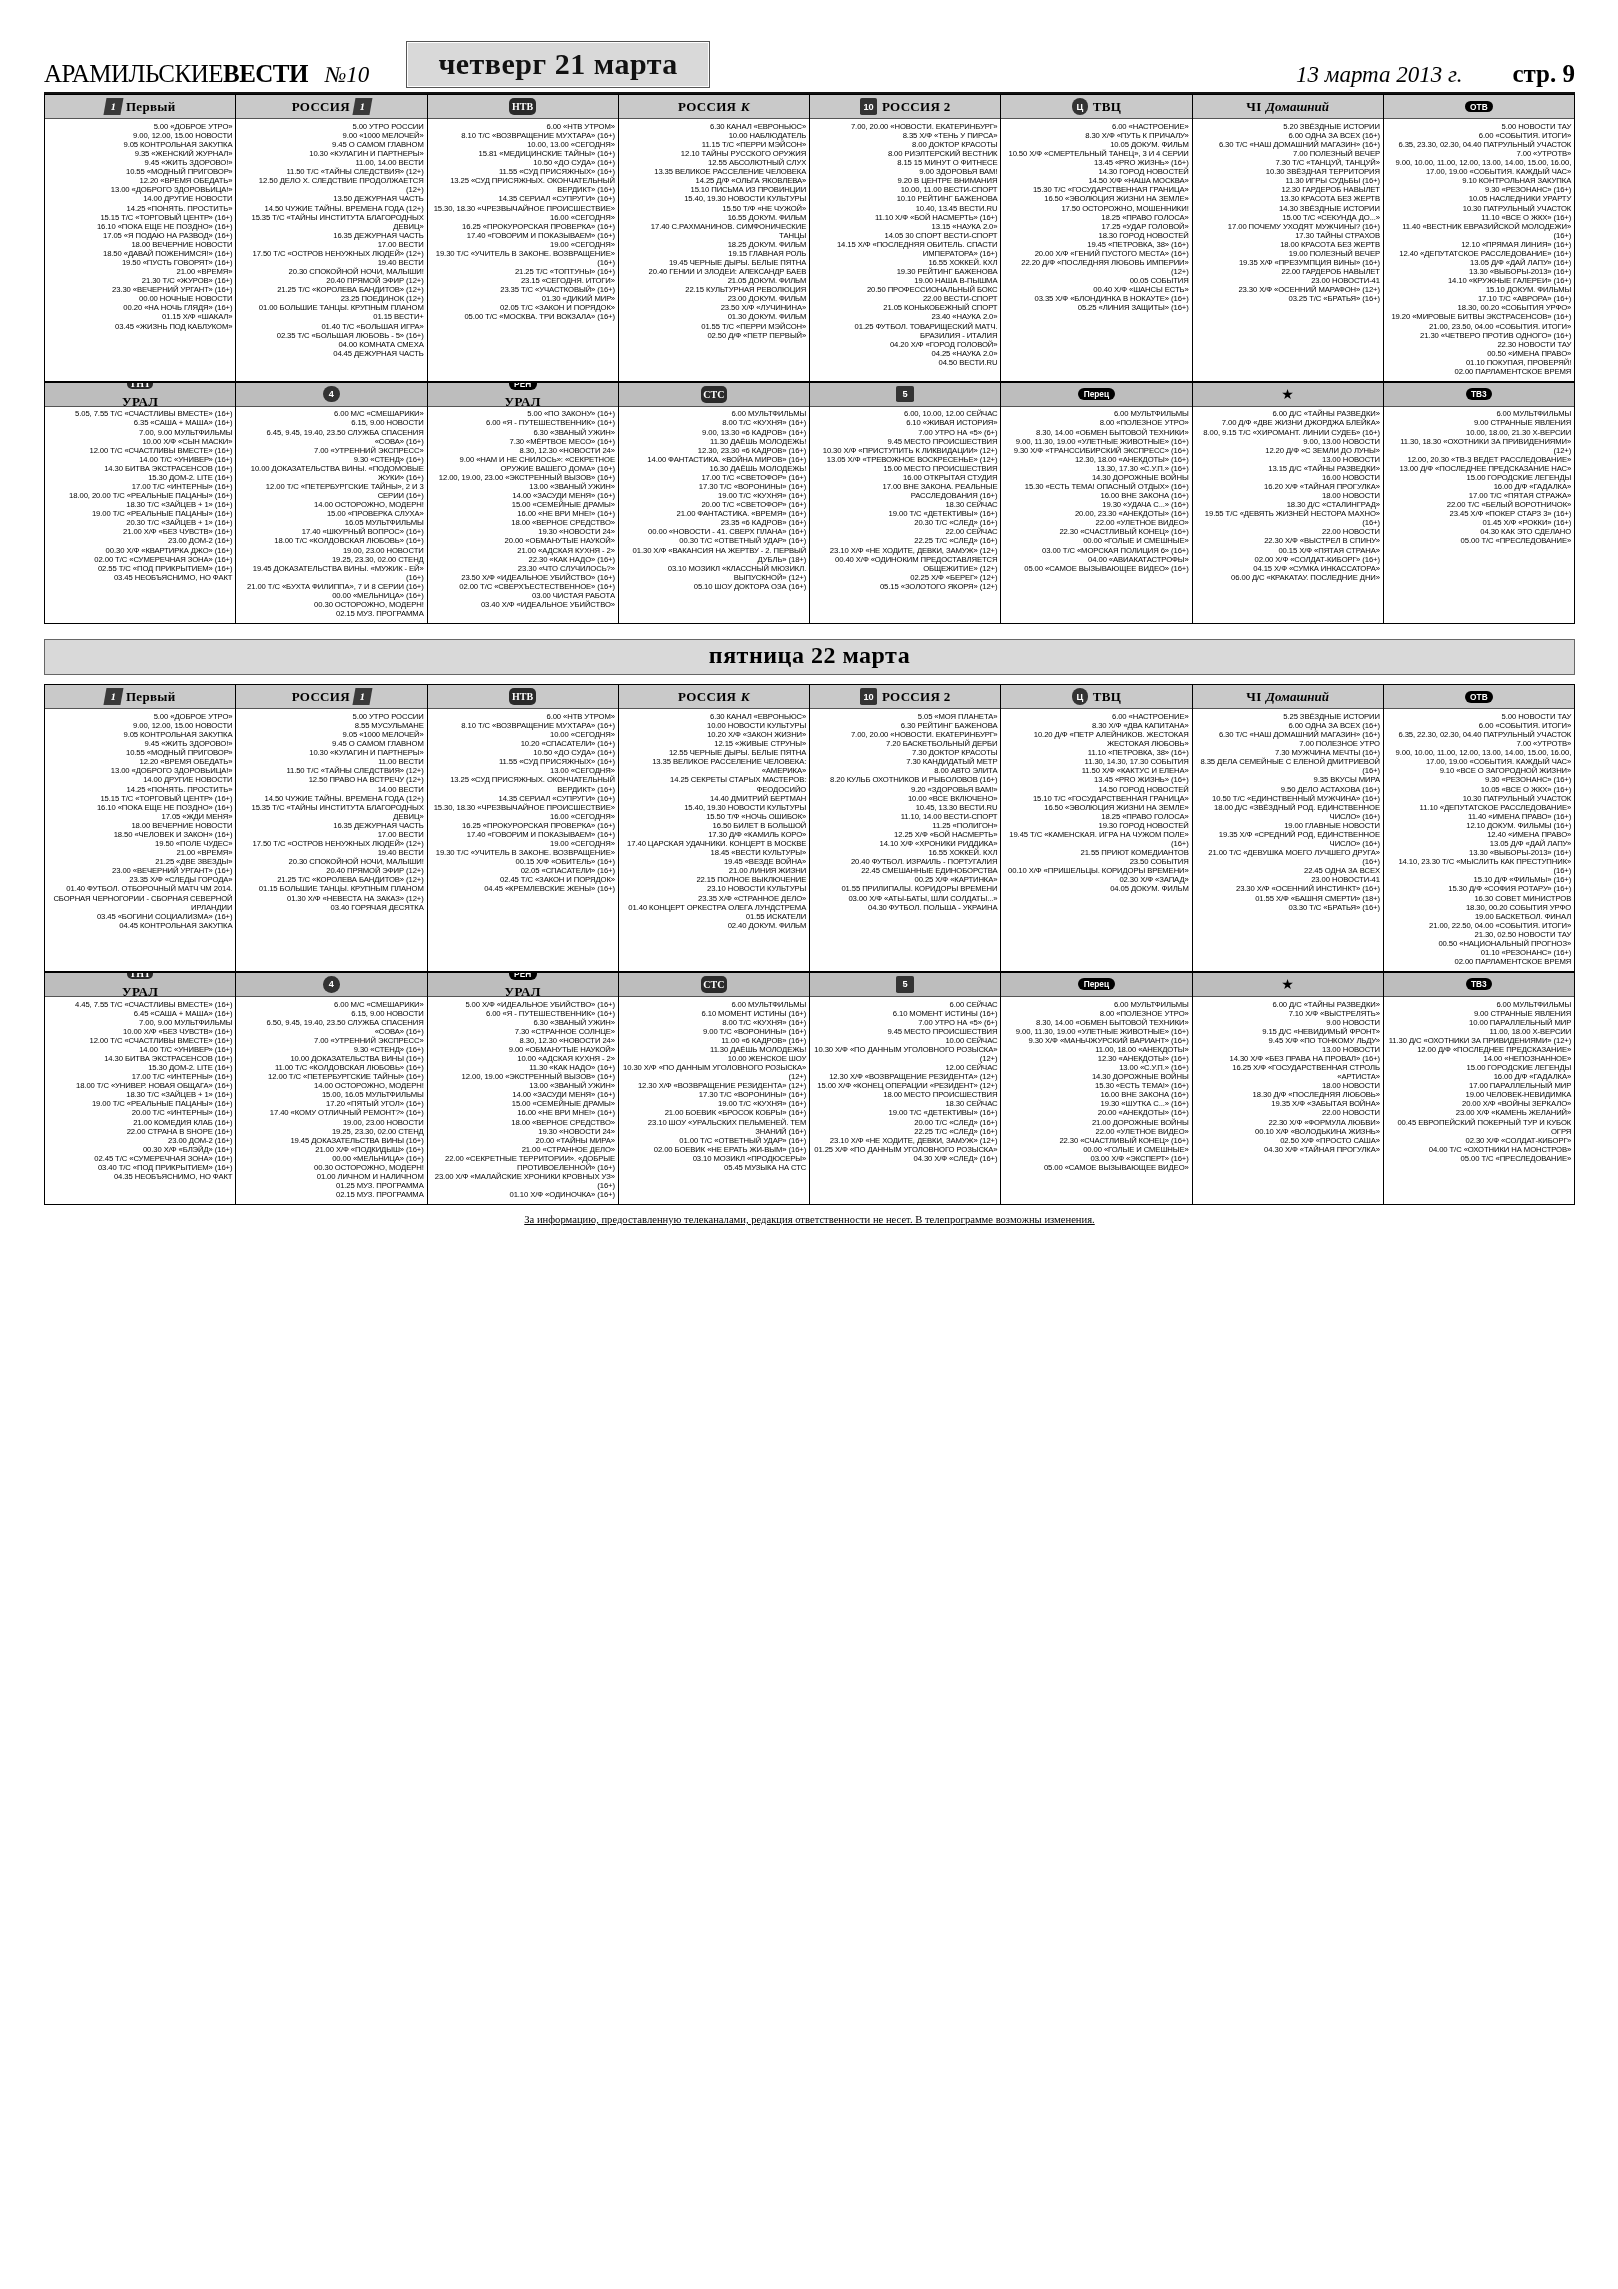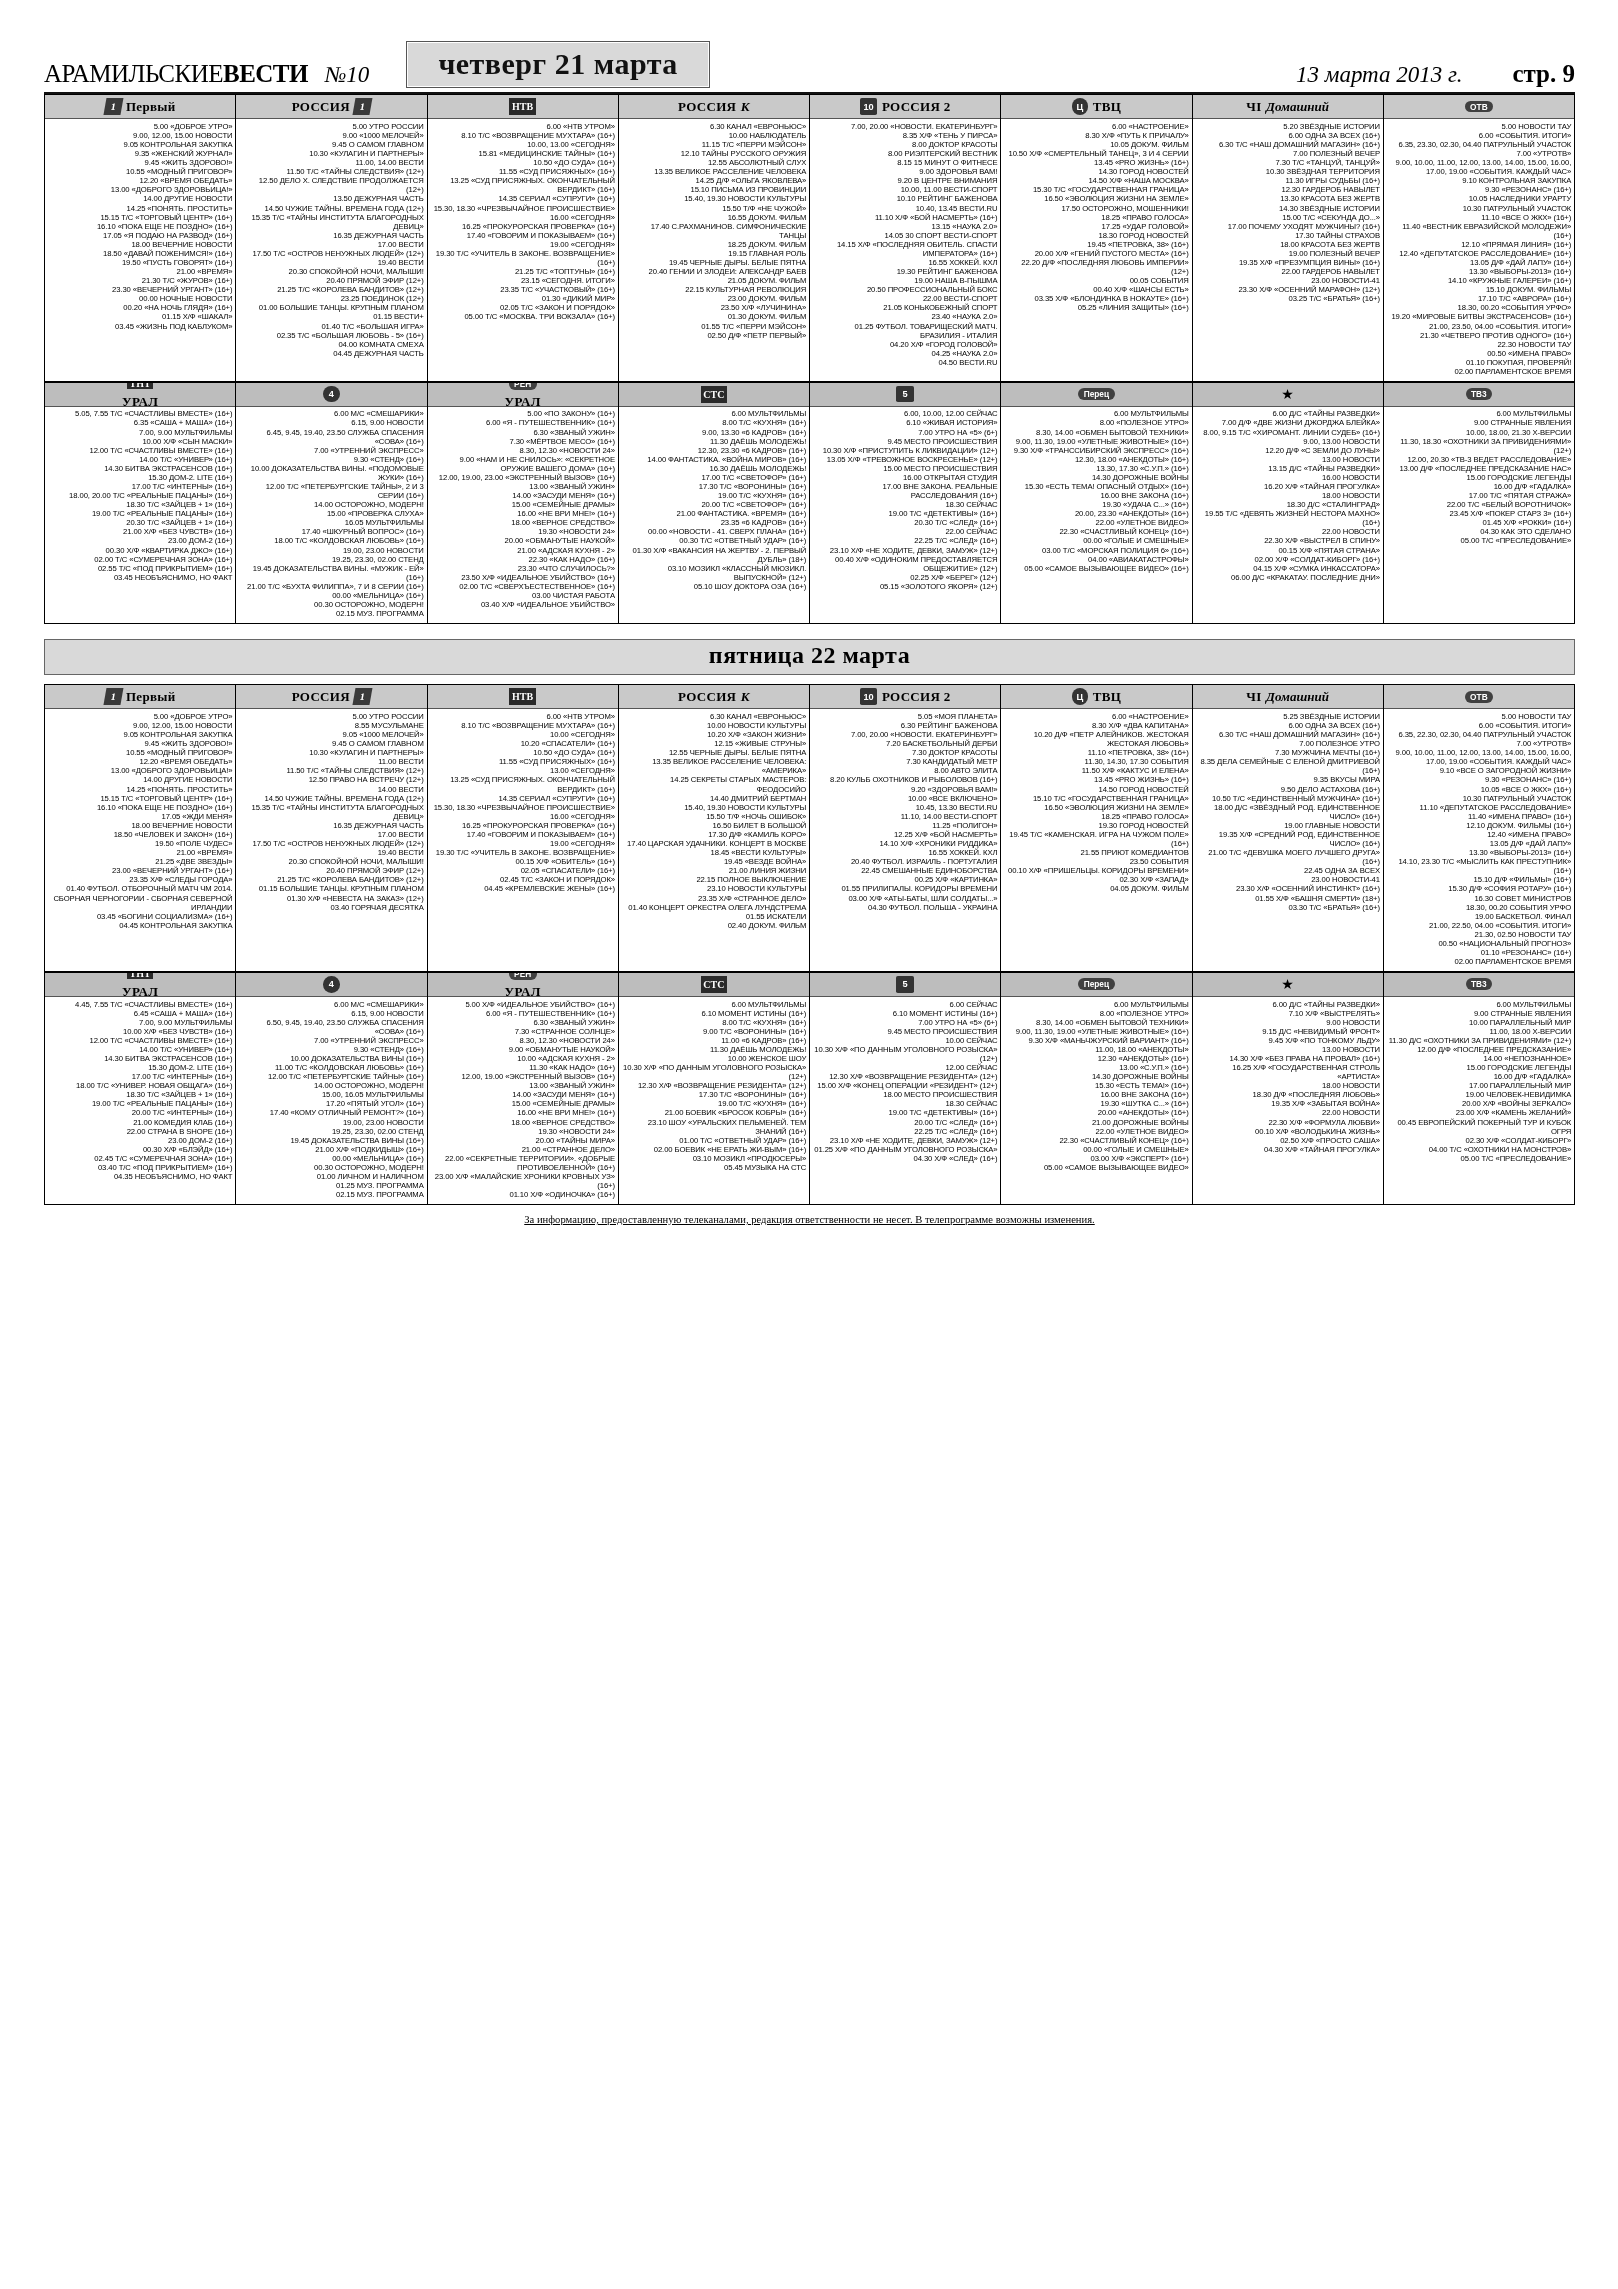--- a/index.html
+++ b/index.html
@@ -111,21 +111,21 @@
     display: inline-flex;
     align-items: center;
     justify-content: center;
     min-width: 18.5px;
     height: 17px;
     background: #2a2a2a;
     color: #fff;
     font-size: 10px;
     font-weight: 700;
     padding: 0 2.8px;
-    border-radius: 0;
+    border-radius: 5px;
     font-family: "Liberation Serif", serif;
   }
   .logo-flat {
     font-family: "Liberation Serif", serif;
     font-size: 13px;
     font-weight: 700;
     letter-spacing: 0.3px;
   }
   .logo-ital {
     font-family: "Liberation Serif", serif;
@@ -155,21 +155,21 @@
     width:17.5px;height:16.6px;background:#333;color:#fff;display:inline-flex;
     align-items:center;justify-content:center;font-size:9.2px;font-weight:700;
     border-radius:1.8px;
   }
   .lg-circle {
     width:16.6px;height:16.6px;border-radius:50%;background:#333;color:#fff;
     display:inline-flex;align-items:center;justify-content:center;
     font-size:9.2px;font-weight:700;
   }
   .lg-pill {
-    background:#404040;color:#fff;border-radius:7.4px;padding:0.9px 5.5px;
+    background:#000000;color:#fff;border-radius:7.4px;padding:0.9px 5.5px;
     font-size:8.3px;font-weight:700;
   }
   .lg-star { font-size: 14px; }
 
   .footnote {
     margin-top: 9.2px;
     text-align: center;
     font-size: 10.6px;
     font-family: "Liberation Serif", serif;
     text-decoration: underline;

